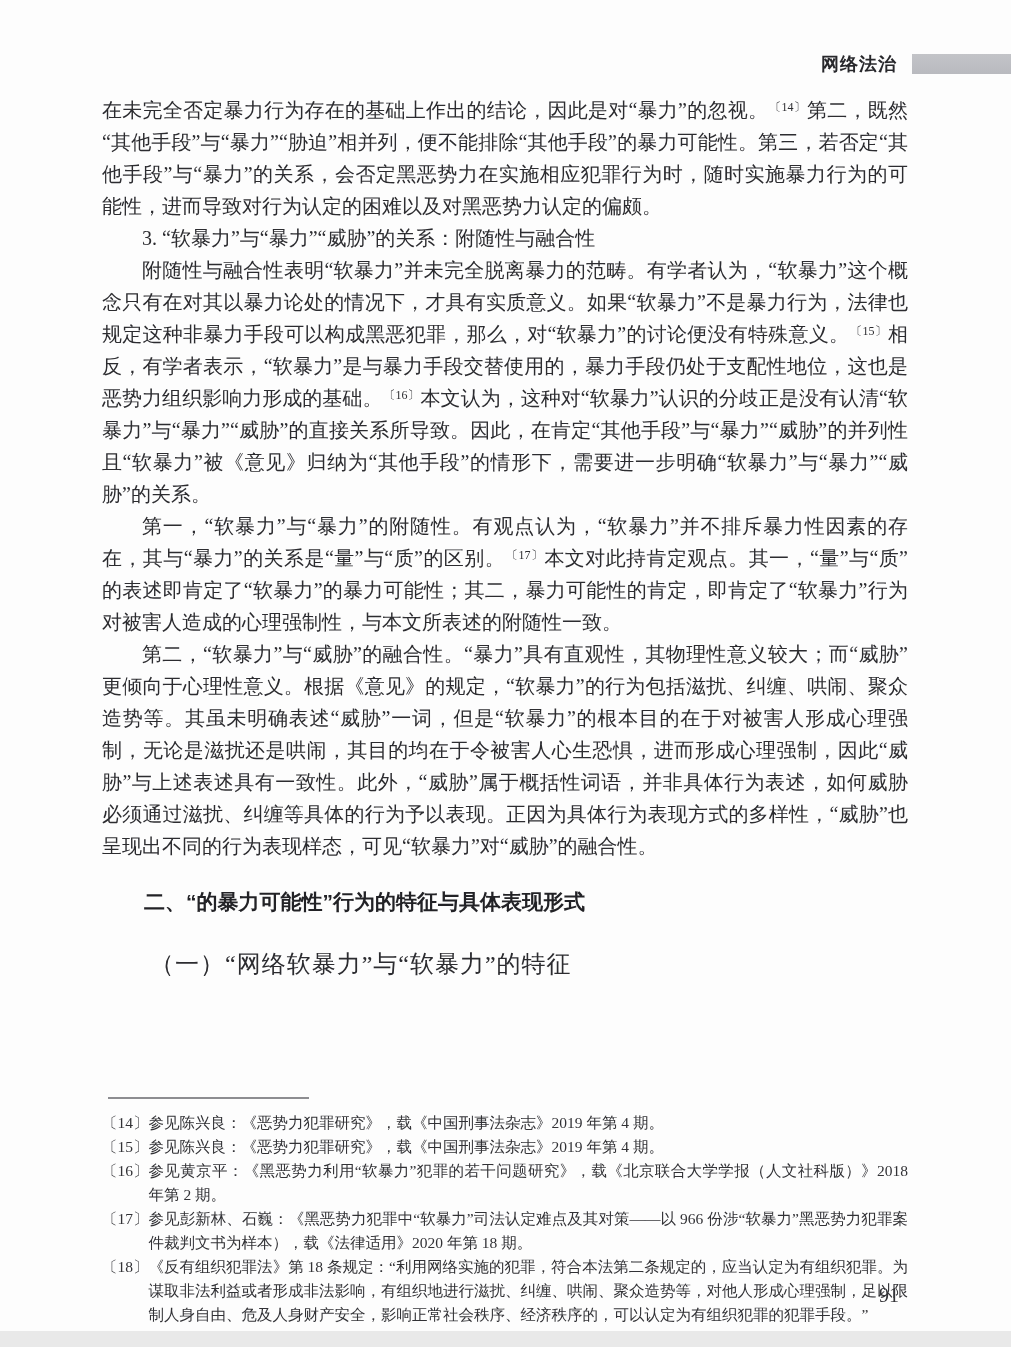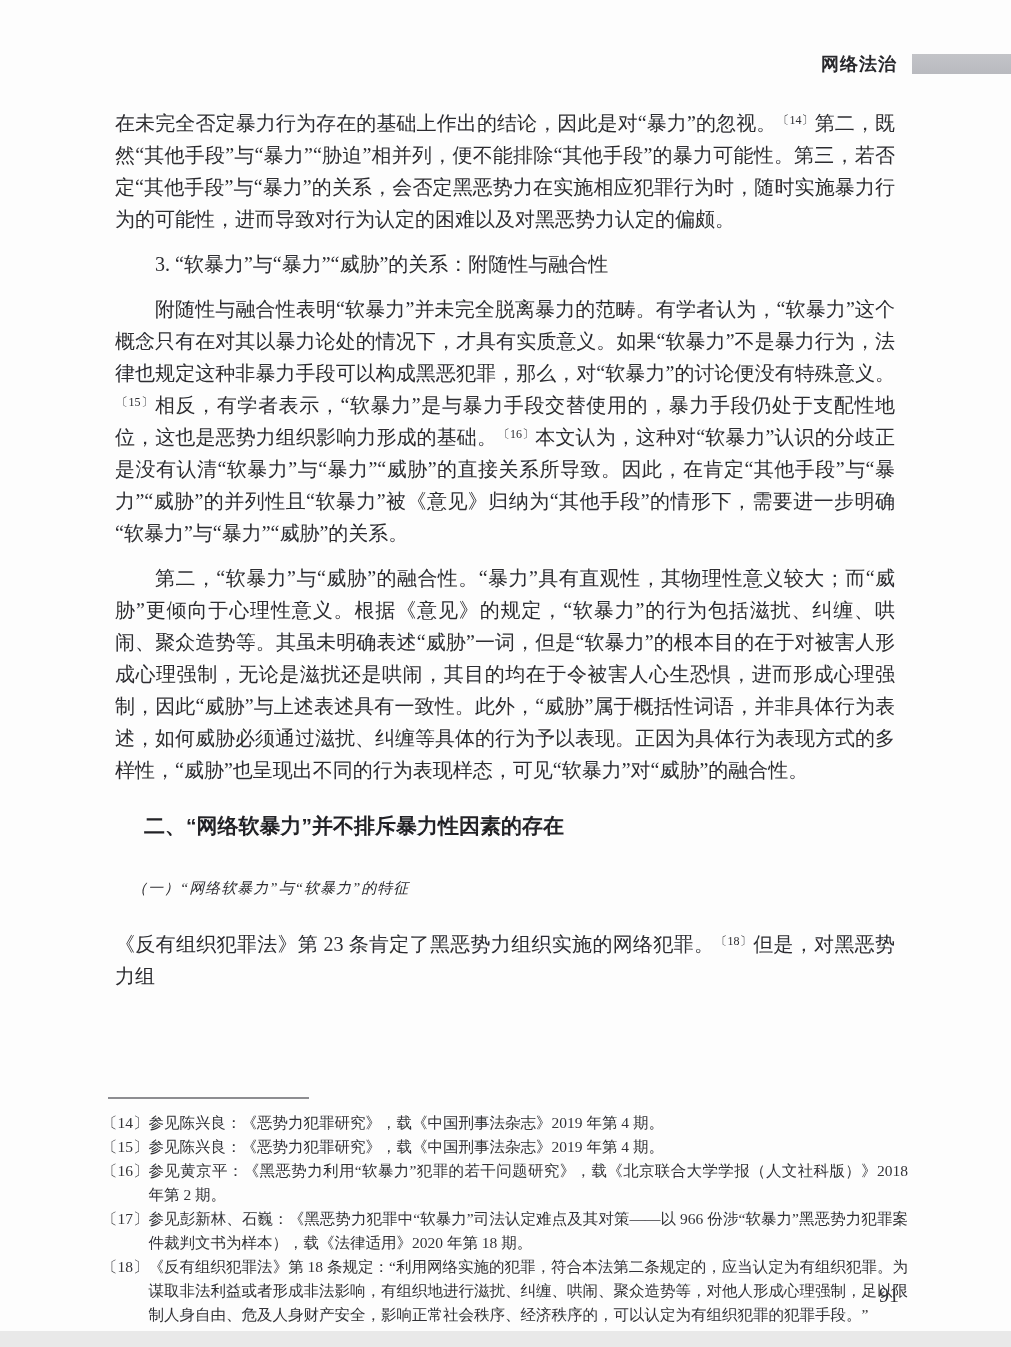--- a/index.html
+++ b/index.html
@@ -38,39 +38,38 @@
   .body-text {
     position: absolute;
     top: 94px;
     left: 102px;
     width: 806px;
     font-size: 20px;
     line-height: 32px;
     text-align: justify;
     text-justify: inter-ideograph;
   }
-  .body-text p { margin: 13px; text-indent: 2em; }
+  .body-text p { margin: 0; text-indent: 2em; }
   .body-text p.no-indent { text-indent: 0; }
   sup.ref {
     font-size: 12px;
     line-height: 0;
     vertical-align: 6px;
     padding: 0 1px;
   }
   .h2 {
     font-family: "Liberation Sans", "DejaVu Sans", sans-serif;
     font-weight: bold;
     font-size: 21px;
     color: #222226;
     margin: 24px 0 30px;
     text-indent: 2em;
   }
   .h3 {
-    font-style: italic;
-    font-size: 15px;
+    font-size: 24px;
     margin: 0 0 24px;
     text-indent: 2em;
     letter-spacing: 1px;
   }
   
   .footer-block {
     position: absolute;
     left: 102px;
     top: 1097px;
     width: 806px;
@@ -110,28 +109,28 @@
   </div>
 
   <div class="body-text">
     <p class="no-indent"><span>在未完全否定暴力行为存在的基础上作出的结论，因此是对“暴力”的忽视。</span><sup class="ref">〔14〕</sup><span>第二，既然“其他手段”与“暴力”“胁迫”相并列，便不能排除“其他手段”的暴力可能性。第三，若否定“其他手段”与“暴力”的关系，会否定黑恶势力在实施相应犯罪行为时，随时实施暴力行为的可能性，进而导致对行为认定的困难以及对黑恶势力认定的偏颇。</span></p>
 
 
     <p><span>3. “软暴力”与“暴力”“威胁”的关系：附随性与融合性</span></p>
 
     <p><span>附随性与融合性表明“软暴力”并未完全脱离暴力的范畴。有学者认为，“软暴力”这个概念只有在对其以暴力论处的情况下，才具有实质意义。如果“软暴力”不是暴力行为，法律也规定这种非暴力手段可以构成黑恶犯罪，那么，对“软暴力”的讨论便没有特殊意义。</span><sup class="ref">〔15〕</sup><span>相反，有学者表示，“软暴力”是与暴力手段交替使用的，暴力手段仍处于支配性地位，这也是恶势力组织影响力形成的基础。</span><sup class="ref">〔16〕</sup><span>本文认为，这种对“软暴力”认识的分歧正是没有认清“软暴力”与“暴力”“威胁”的直接关系所导致。因此，在肯定“其他手段”与“暴力”“威胁”的并列性且“软暴力”被《意见》归纳为“其他手段”的情形下，需要进一步明确“软暴力”与“暴力”“威胁”的关系。</span></p>
 
+    <p><span>第一，“软暴力”与“暴力”的附随性。有观点认为，“软暴力”并不排斥暴力性因素的存在，其与“暴力”的关系是“量”与“质”的区别。</span><sup class="ref">〔17〕</sup><span>本文对此持肯定观点。其一，“量”与“质”的表述即肯定了“软暴力”的暴力可能性；其二，暴力可能性的肯定，即肯定了“软暴力”行为对被害人造成的心理强制性，与本文所表述的附随性一致。</span></p>
 
     <p><span>第二，“软暴力”与“威胁”的融合性。“暴力”具有直观性，其物理性意义较大；而“威胁”更倾向于心理性意义。根据《意见》的规定，“软暴力”的行为包括滋扰、纠缠、哄闹、聚众造势等。其虽未明确表述“威胁”一词，但是“软暴力”的根本目的在于对被害人形成心理强制，无论是滋扰还是哄闹，其目的均在于令被害人心生恐惧，进而形成心理强制，因此“威胁”与上述表述具有一致性。此外，“威胁”属于概括性词语，并非具体行为表述，如何威胁必须通过滋扰、纠缠等具体的行为予以表现。正因为具体行为表现方式的多样性，“威胁”也呈现出不同的行为表现样态，可见“软暴力”对“威胁”的融合性。</span></p>
 
-    <div class="h2">二、“网络软暴力”并不排斥暴力性因素的存在</div>
+    <div class="h2">二、“的暴力可能性”行为的特征与具体表现形式</div>
 
     <div class="h3">（一）“网络软暴力”与“软暴力”的特征</div>
 
-    <p class="no-indent"><span>《反有组织犯罪法》第 23 条肯定了黑恶势力组织实施的网络犯罪。</span><sup class="ref">〔18〕</sup><span>但是，对黑恶势力组</span></p>
   </div>
 
   <div class="footer-block">
     <hr class="fn-rule">
     <div class="footnote">
       <span class="fn-label">〔14〕</span>
       <span class="fn-text">参见陈兴良：《恶势力犯罪研究》，载《中国刑事法杂志》2019 年第 4 期。</span>
     </div>
     <div class="footnote">
       <span class="fn-label">〔15〕</span>

